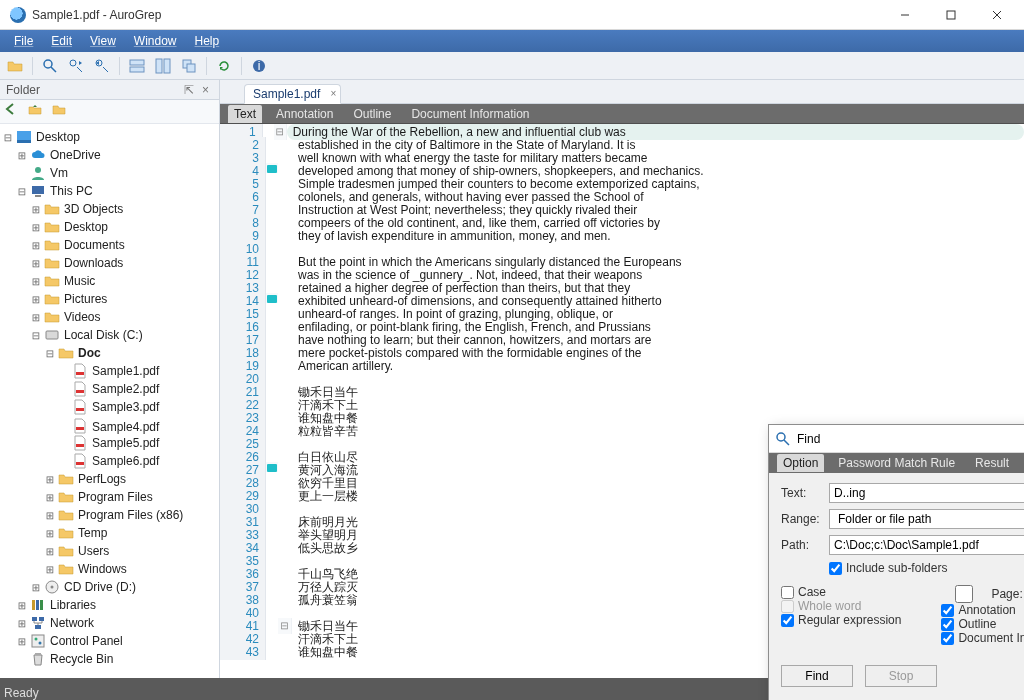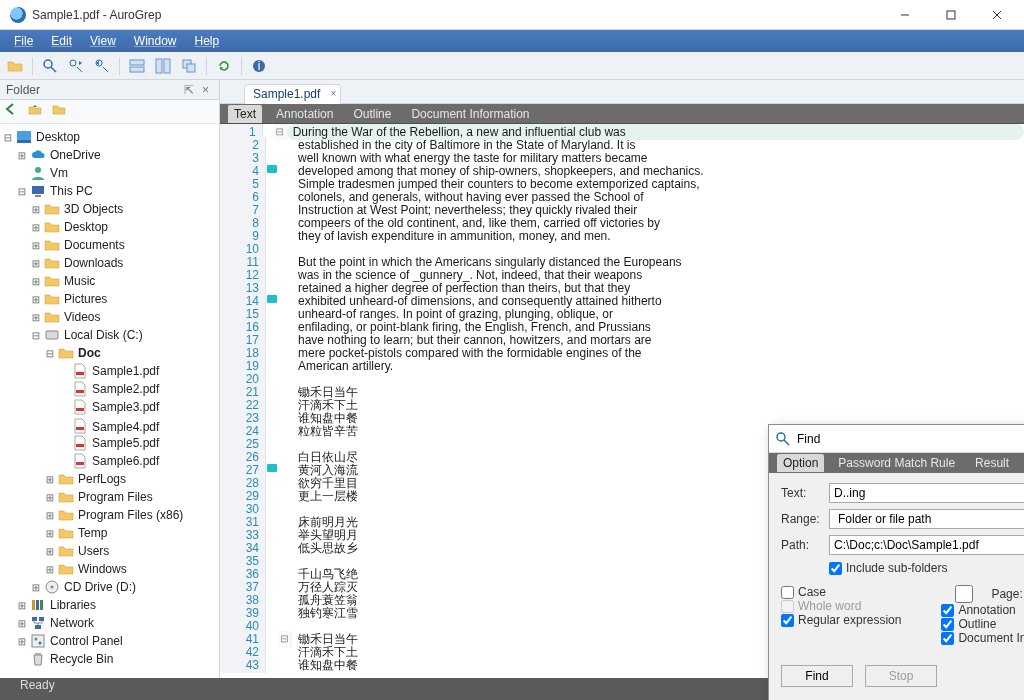--- a/index.html
+++ b/index.html
@@ -38,21 +38,21 @@
 .subtabs .st { padding: 2px 6px; cursor:default; }
 .subtabs .st.active { background:#d9d9d9; color:#222; border-radius:2px 2px 0 0; }
 .editor { flex:1; overflow:auto; font-family: Verdana, "Segoe UI", sans-serif; font-size: 12px; line-height: 16px; color:#1a1a1a; position:relative; }
 .editor .line { display:flex; align-items:flex-start; height: 13px; }
 .editor .gut { width: 46px; text-align:right; padding-right: 6px; color:#2b8bbd; background:#f1f3f6; border-right:1px solid #e2e6ec; font-family: Verdana, sans-serif; }
 .editor .fold { width: 14px; background:#f7f9fb; border-right:1px solid #eef1f5; display:flex; align-items:center; justify-content:center; font-size:10px; color:#888; }
 .editor .mk { width: 12px; background:#f7f9fb; }
 .editor .mk.mark::after { content:""; display:block; width:10px; height:8px; margin:2px 0 0 1px; background:#1fbec9; border-radius:1px; }
 .editor .txt { padding-left: 6px; white-space:pre; }
 .editor .line.hl .txt { background: #e5f2ef; width:100%;border-radius:8px; }
-.statusbar { height: 22px; background:#5a5a5a; color:#ddd; display:flex; align-items:flex-start; padding: 0 20px; font-size:11px; }
+.statusbar { height: 22px; background:#5a5a5a; color:#ddd; display:flex; align-items:flex-end; padding: 0 4px; font-size:11px; }
 .statusbar .spacer { flex:1; }
 .find-dlg { position:absolute; left: 548px; top: 344px; width: 404px; height: 288px; background:#f0f0f0; border:1px solid #8d8d8d; box-shadow: 4px 4px 12px rgba(0,0,0,0.25); display:flex; flex-direction:column; }
 .find-dlg .fd-title { height: 28px; background:#fff; display:flex; align-items:center; padding: 0 6px; border-bottom:1px solid #d9d9d9; }
 .find-dlg .fd-title .ic { width:16px; height:16px; margin-right:6px; }
 .find-dlg .fd-title .spacer { flex:1; }
 .find-dlg .fd-tabs { height: 20px; background:#6c6c6c; display:flex; align-items:center; gap:8px; padding:0 8px; color:#e8e8e8; }
 .find-dlg .fd-tabs .ft { padding:2px 6px; }
 .find-dlg .fd-tabs .ft.active { background:#d9d9d9; color:#222; border-radius:2px 2px 0 0; }
 .find-dlg .fd-body { flex:1; padding: 10px 12px 6px 12px; position:relative; }
 .fld { display:flex; align-items:center; margin-bottom: 6px; }
@@ -773,26 +773,20 @@
           <div class="fold"></div>
           <div class="txt">万径人踪灭</div>
         </div>
         <div class="line">
           <div class="gut">38</div>
           <div class="mk"></div>
           <div class="fold"></div>
           <div class="txt">孤舟蓑笠翁</div>
         </div>
         <div class="line">
-          <div class="gut">39</div>
-          <div class="mk"></div>
-          <div class="fold"></div>
-          <div class="txt">独钓寒江雪</div>
-        </div>
-        <div class="line">
           <div class="gut">40</div>
           <div class="mk"></div>
           <div class="fold"></div>
           <div class="txt"></div>
         </div>
         <div class="line">
           <div class="gut">41</div>
           <div class="mk"></div>
           <div class="fold">⊟</div>
           <div class="txt">锄禾日当午</div>

